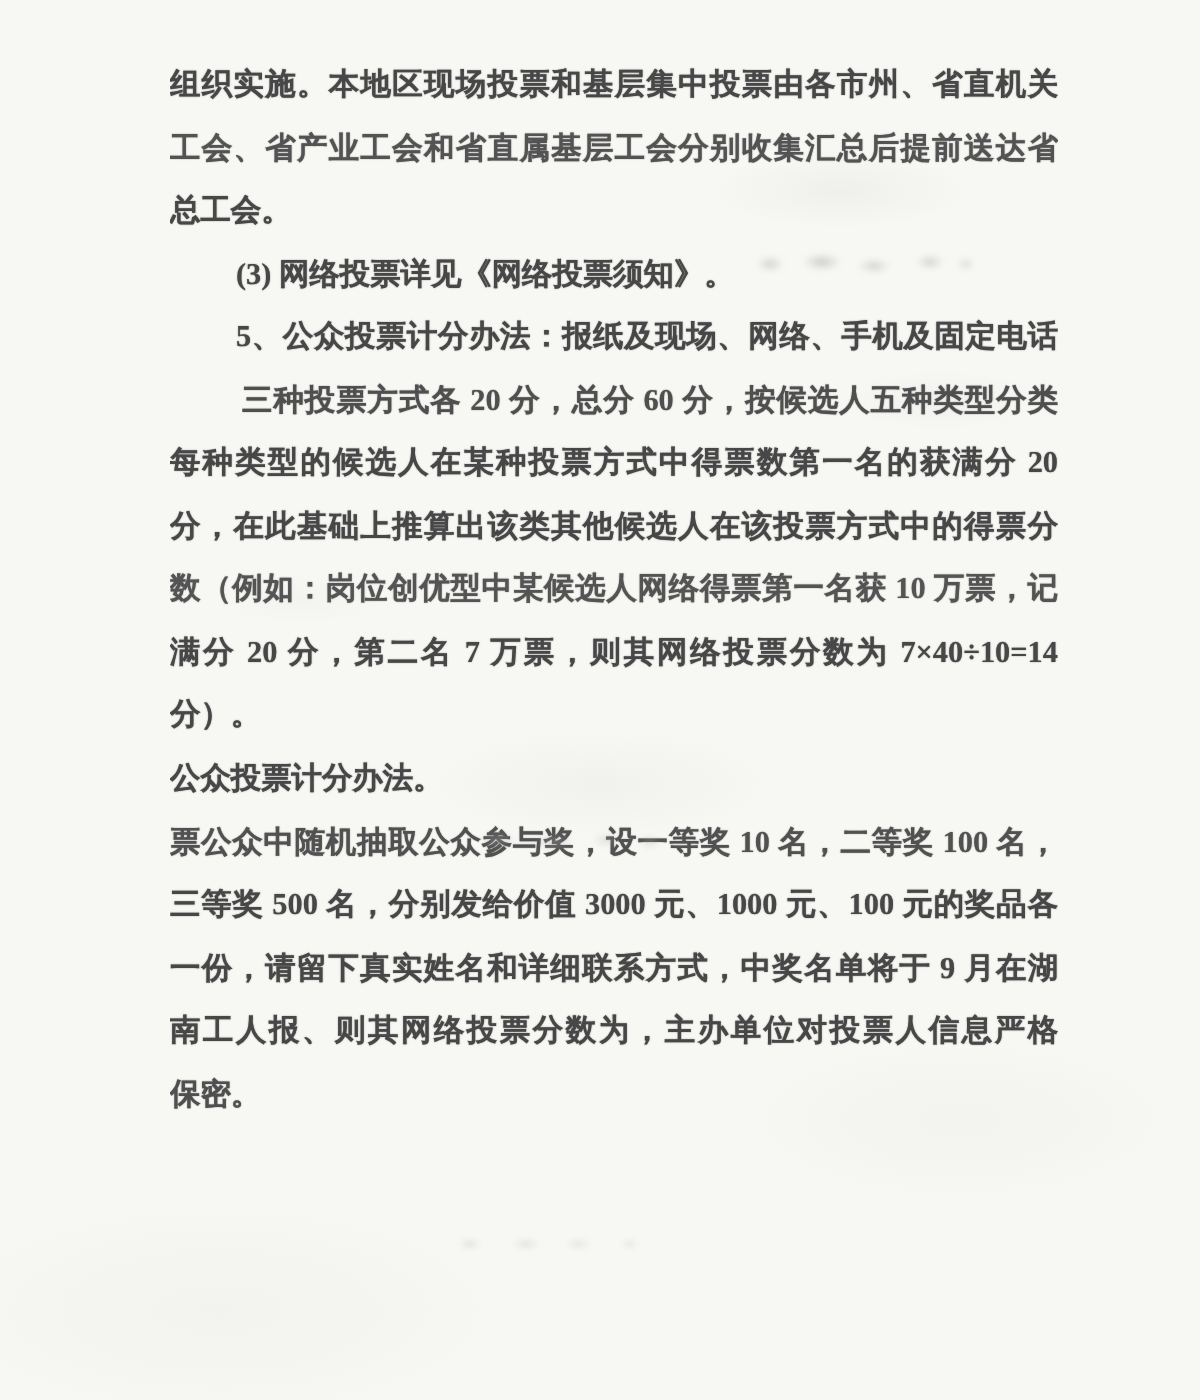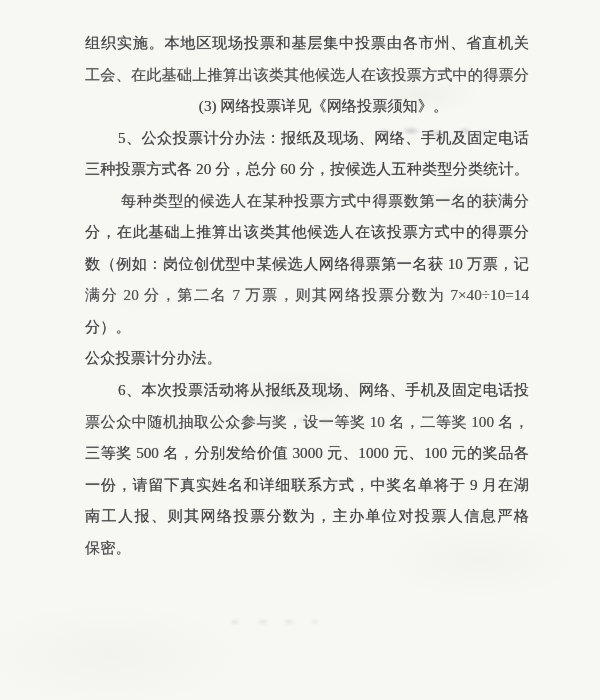--- a/index.html
+++ b/index.html
@@ -29,33 +29,33 @@
       radial-gradient(ellipse 60px 18px at 150px 300px, rgba(200,200,196,0.08), transparent 70%);
   }
   .textblock {
     position: absolute;
     left: 85px;
     top: 27px;
     width: 444px;
     color: #474747;
     font-size: 15.2px;
     text-shadow: 0 0 0.7px rgba(75,75,75,0.75);
+    font-weight: bold;
   }
   .line {
     height: 31.55px;
     line-height: 31.55px;
     overflow: hidden;
   }
   .fill {
     text-align: justify;
     text-align-last: justify;
   }
   .indent {
     padding-left: 33px;
-    text-align: center;
   }
   
   .line:nth-child(2)  { opacity: 0.93; }
   .line:nth-child(6)  { opacity: 0.95; margin-left: 36px; }
   .line:nth-child(9)  { opacity: 0.92; }
   .line:nth-child(13) { opacity: 0.94; }
   .line:nth-child(17) { opacity: 0.95; }
 
   .smudge {
     position: absolute;
@@ -90,31 +90,31 @@
       radial-gradient(ellipse 6px 3px at 90px 4px, #b0b0b0 0%, transparent 70%);
   }
 </style>
 </head>
 <body>
 
 <div class="page">
 
   <div class="textblock">
     <div class="line fill">组织实施。本地区现场投票和基层集中投票由各市州、省直机关</div>
-    <div class="line fill">工会、在此基础上推算出该类其他候选人在该投票方式中的得票分</div>
+    <div class="line fill">工会、省产业工会和省直属基层工会分别收集汇总后提前送达省</div>
+    <div class="line">总工会。</div>
     <div class="line indent">(3) 网络投票详见《网络投票须知》。</div>
     <div class="line indent fill">5、公众投票计分办法：报纸及现场、网络、手机及固定电话</div>
     <div class="line fill">三种投票方式各 20 分，总分 60 分，按候选人五种类型分类统计。</div>
     <div class="line fill">每种类型的候选人在某种投票方式中得票数第一名的获满分 20</div>
     <div class="line fill">分，在此基础上推算出该类其他候选人在该投票方式中的得票分</div>
     <div class="line fill">数（例如：岗位创优型中某候选人网络得票第一名获 10 万票，记</div>
     <div class="line fill">满分 20 分，第二名 7 万票，则其网络投票分数为 7×40÷10=14</div>
     <div class="line">分）。</div>
     <div class="line">公众投票计分办法。</div>
-    <div class="line indent fill">6、本次投票活动将从报纸及现场、网络、手机及固定电话投</div>
     <div class="line fill">票公众中随机抽取公众参与奖，设一等奖 10 名，二等奖 100 名，</div>
     <div class="line fill">三等奖 500 名，分别发给价值 3000 元、1000 元、100 元的奖品各</div>
     <div class="line fill">一份，请留下真实姓名和详细联系方式，中奖名单将于 9 月在湖</div>
     <div class="line fill">南工人报、则其网络投票分数为，主办单位对投票人信息严格</div>
     <div class="line">保密。</div>
   </div>
 
   <div class="smudge smudge-a"></div>
   <div class="smudge smudge-b"></div>
   <div class="smudge smudge-c"></div>

